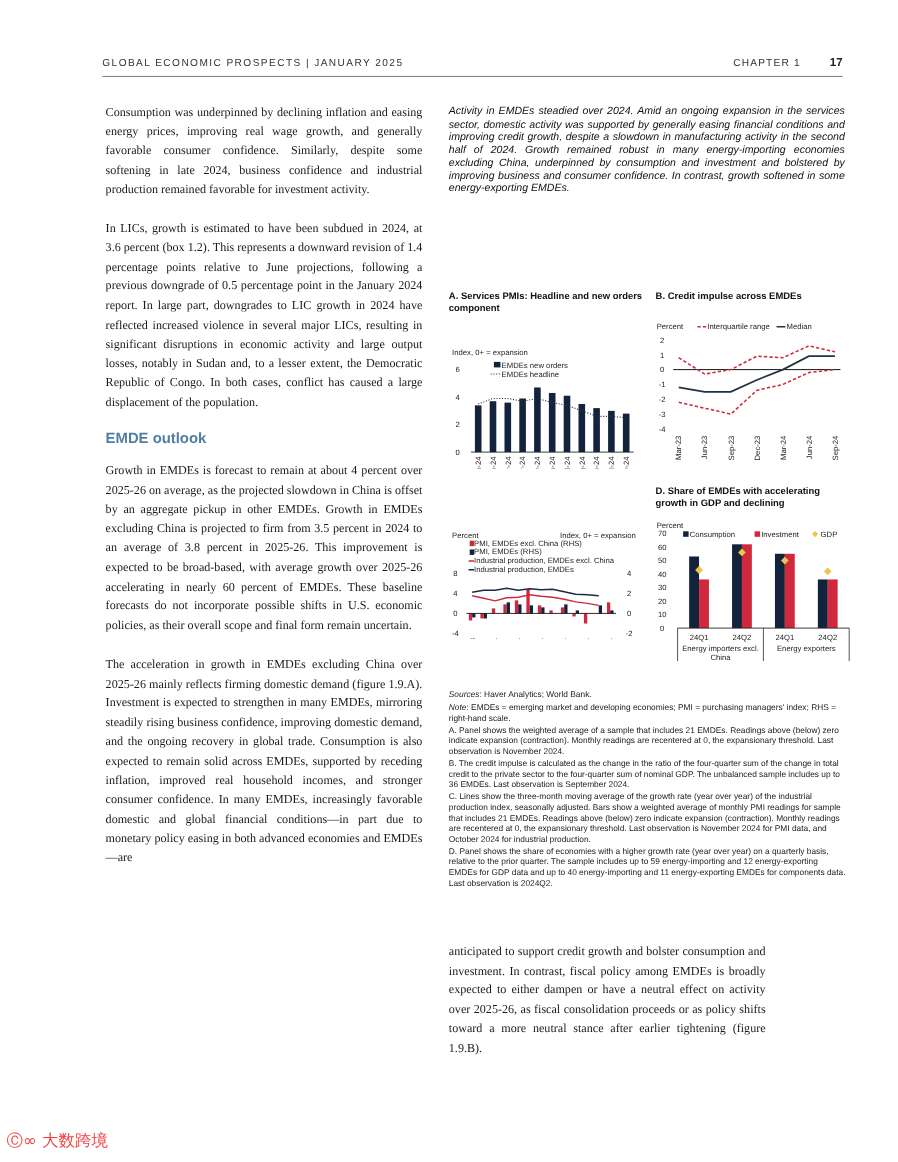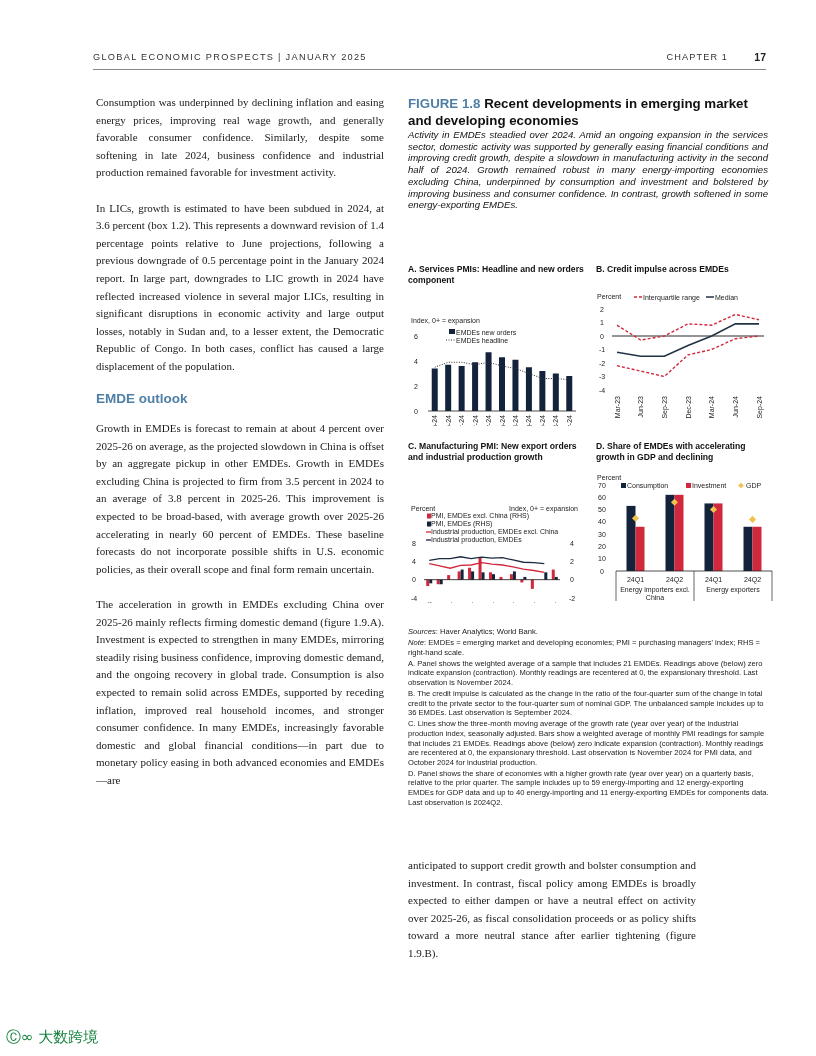--- a/index.html
+++ b/index.html
@@ -14,44 +14,40 @@
   .col-right { position: absolute; left: 408px; top: 96px; width: 360px; }
   .fig-title { font-family: "Liberation Sans", sans-serif; font-size: 13.3px; font-weight: bold; line-height: 16.5px; color: #111; }
   .fig-title .num { color: #4f7fa5; }
   .fig-sub { font-family: "Liberation Sans", sans-serif; font-style: italic; font-size: 9.6px; line-height: 11.7px; text-align: justify; color: #111; }
   .panel { position: absolute; width: 180px; }
   .panel-title { font-family: "Liberation Sans", sans-serif; font-weight: bold; font-size: 8.6px; line-height: 11px; color: #111; }
   svg text { font-family: "Liberation Sans", sans-serif; }
   .notes { position: absolute; left: 408px; top: 627px; width: 362px; font-family: "Liberation Sans", sans-serif; font-size: 7.6px; line-height: 9.6px; color: #222; }
   .notes p { margin-bottom: 1.5px; }
   .col-right-text { position: absolute; left: 408px; top: 857px; width: 288px; }
-  .watermark { position: absolute; left: 6px; top: 1028px; font-family: "DejaVu Sans", sans-serif; font-size: 15px; color: #15803d; }
+  .watermark { position: absolute; left: 6px; top: 1028px; font-family: "DejaVu Sans", sans-serif; font-size: 15px; color: #ef4444; }
 </style>
 </head>
 <body>
 
 <div class="header">
   <span class="left">GLOBAL ECONOMIC PROSPECTS | JANUARY 2025</span>
   <span class="chap">CHAPTER 1</span>
   <span class="pg">17</span>
 </div>
 
 <div class="col-left">
   <p class="body-p">Consumption was underpinned by declining inflation and easing energy prices, improving real wage growth, and generally favorable consumer confidence. Similarly, despite some softening in late 2024, business confidence and industrial production remained favorable for investment activity.</p>
   <p class="body-p">In LICs, growth is estimated to have been subdued in 2024, at 3.6 percent (box 1.2). This represents a downward revision of 1.4 percentage points relative to June projections, following a previous downgrade of 0.5 percentage point in the January 2024 report. In large part, downgrades to LIC growth in 2024 have reflected increased violence in several major LICs, resulting in significant disruptions in economic activity and large output losses, notably in Sudan and, to a lesser extent, the Democratic Republic of Congo. In both cases, conflict has caused a large displacement of the population.</p>
   <h3 class="section-h">EMDE outlook</h3>
   <p class="body-p">Growth in EMDEs is forecast to remain at about 4 percent over 2025-26 on average, as the projected slowdown in China is offset by an aggregate pickup in other EMDEs. Growth in EMDEs excluding China is projected to firm from 3.5 percent in 2024 to an average of 3.8 percent in 2025-26. This improvement is expected to be broad-based, with average growth over 2025-26 accelerating in nearly 60 percent of EMDEs. These baseline forecasts do not incorporate possible shifts in U.S. economic policies, as their overall scope and final form remain uncertain.</p>
   <p class="body-p">The acceleration in growth in EMDEs excluding China over 2025-26 mainly reflects firming domestic demand (figure 1.9.A). Investment is expected to strengthen in many EMDEs, mirroring steadily rising business confidence, improving domestic demand, and the ongoing recovery in global trade. Consumption is also expected to remain solid across EMDEs, supported by receding inflation, improved real household incomes, and stronger consumer confidence. In many EMDEs, increasingly favorable domestic and global financial condi­tions—in part due to monetary policy easing in both advanced economies and EMDEs—are</p>
 </div>
 
 <div class="col-right">
-  <div class="fig-title">
-    <span class="num">FIGURE 1.8</span>
-    <span>Recent developments in emerging market and developing economies</span>
-  </div>
   <p class="fig-sub">Activity in EMDEs steadied over 2024. Amid an ongoing expansion in the services sector, domestic activity was supported by generally easing financial conditions and improving credit growth, despite a slowdown in manufacturing activity in the second half of 2024. Growth remained robust in many energy-importing economies excluding China, underpinned by consumption and investment and bolstered by improving business and consumer confidence. In contrast, growth softened in some energy-exporting EMDEs.</p>
 </div>
 
 <div class="panel" style="left:408px; top:264px;">
   <div class="panel-title">A. Services PMIs: Headline and new orders component</div>
   <svg id="chartA" width="180" height="140">
       <text x="3" y="37" font-size="7" fill="#222">Index, 0+ = expansion</text>
       <text x="8" y="127.5" font-size="7" text-anchor="middle" fill="#222">0</text>
       <text x="8" y="102.5" font-size="7" text-anchor="middle" fill="#222">2</text>
       <text x="8" y="77.5" font-size="7" text-anchor="middle" fill="#222">4</text>
@@ -110,21 +106,20 @@
       <text x="47.16666666666667" y="110" font-size="7" text-anchor="end" transform="rotate(-90 47.16666666666667 110)" fill="#222">Jun-23</text>
       <text x="70.83333333333334" y="110" font-size="7" text-anchor="end" transform="rotate(-90 70.83333333333334 110)" fill="#222">Sep-23</text>
       <text x="94.5" y="110" font-size="7" text-anchor="end" transform="rotate(-90 94.5 110)" fill="#222">Dec-23</text>
       <text x="118.16666666666667" y="110" font-size="7" text-anchor="end" transform="rotate(-90 118.16666666666667 110)" fill="#222">Mar-24</text>
       <text x="141.83333333333334" y="110" font-size="7" text-anchor="end" transform="rotate(-90 141.83333333333334 110)" fill="#222">Jun-24</text>
       <text x="165.5" y="110" font-size="7" text-anchor="end" transform="rotate(-90 165.5 110)" fill="#222">Sep-24</text>
     </svg>
 </div>
 
 <div class="panel" style="left:408px; top:441px;">
-  <div class="panel-title">C. Manufacturing PMI: New export orders and industrial production growth</div>
   <svg id="chartC" width="180" height="140">
       <text x="3" y="48" font-size="7" fill="#222">Percent</text>
       <text x="170" y="48" font-size="7" text-anchor="end" fill="#222">Index, 0+ = expansion</text>
       <rect x="19" y="50.5" width="4" height="5" fill="#d0283c"></rect>
       <text x="23" y="55" font-size="7" fill="#222">PMI, EMDEs excl. China (RHS)</text>
       <rect x="19" y="58.5" width="4" height="5" fill="#14233c"></rect>
       <text x="23" y="63" font-size="7" fill="#222">PMI, EMDEs (RHS)</text>
       <line x1="18" y1="69" x2="23" y2="69" stroke="#d0283c" stroke-width="1.3"></line>
       <text x="23" y="71" font-size="7" fill="#222">Industrial production, EMDEs excl. China</text>
       <line x1="18" y1="77" x2="23" y2="77" stroke="#14233c" stroke-width="1.3"></line>

